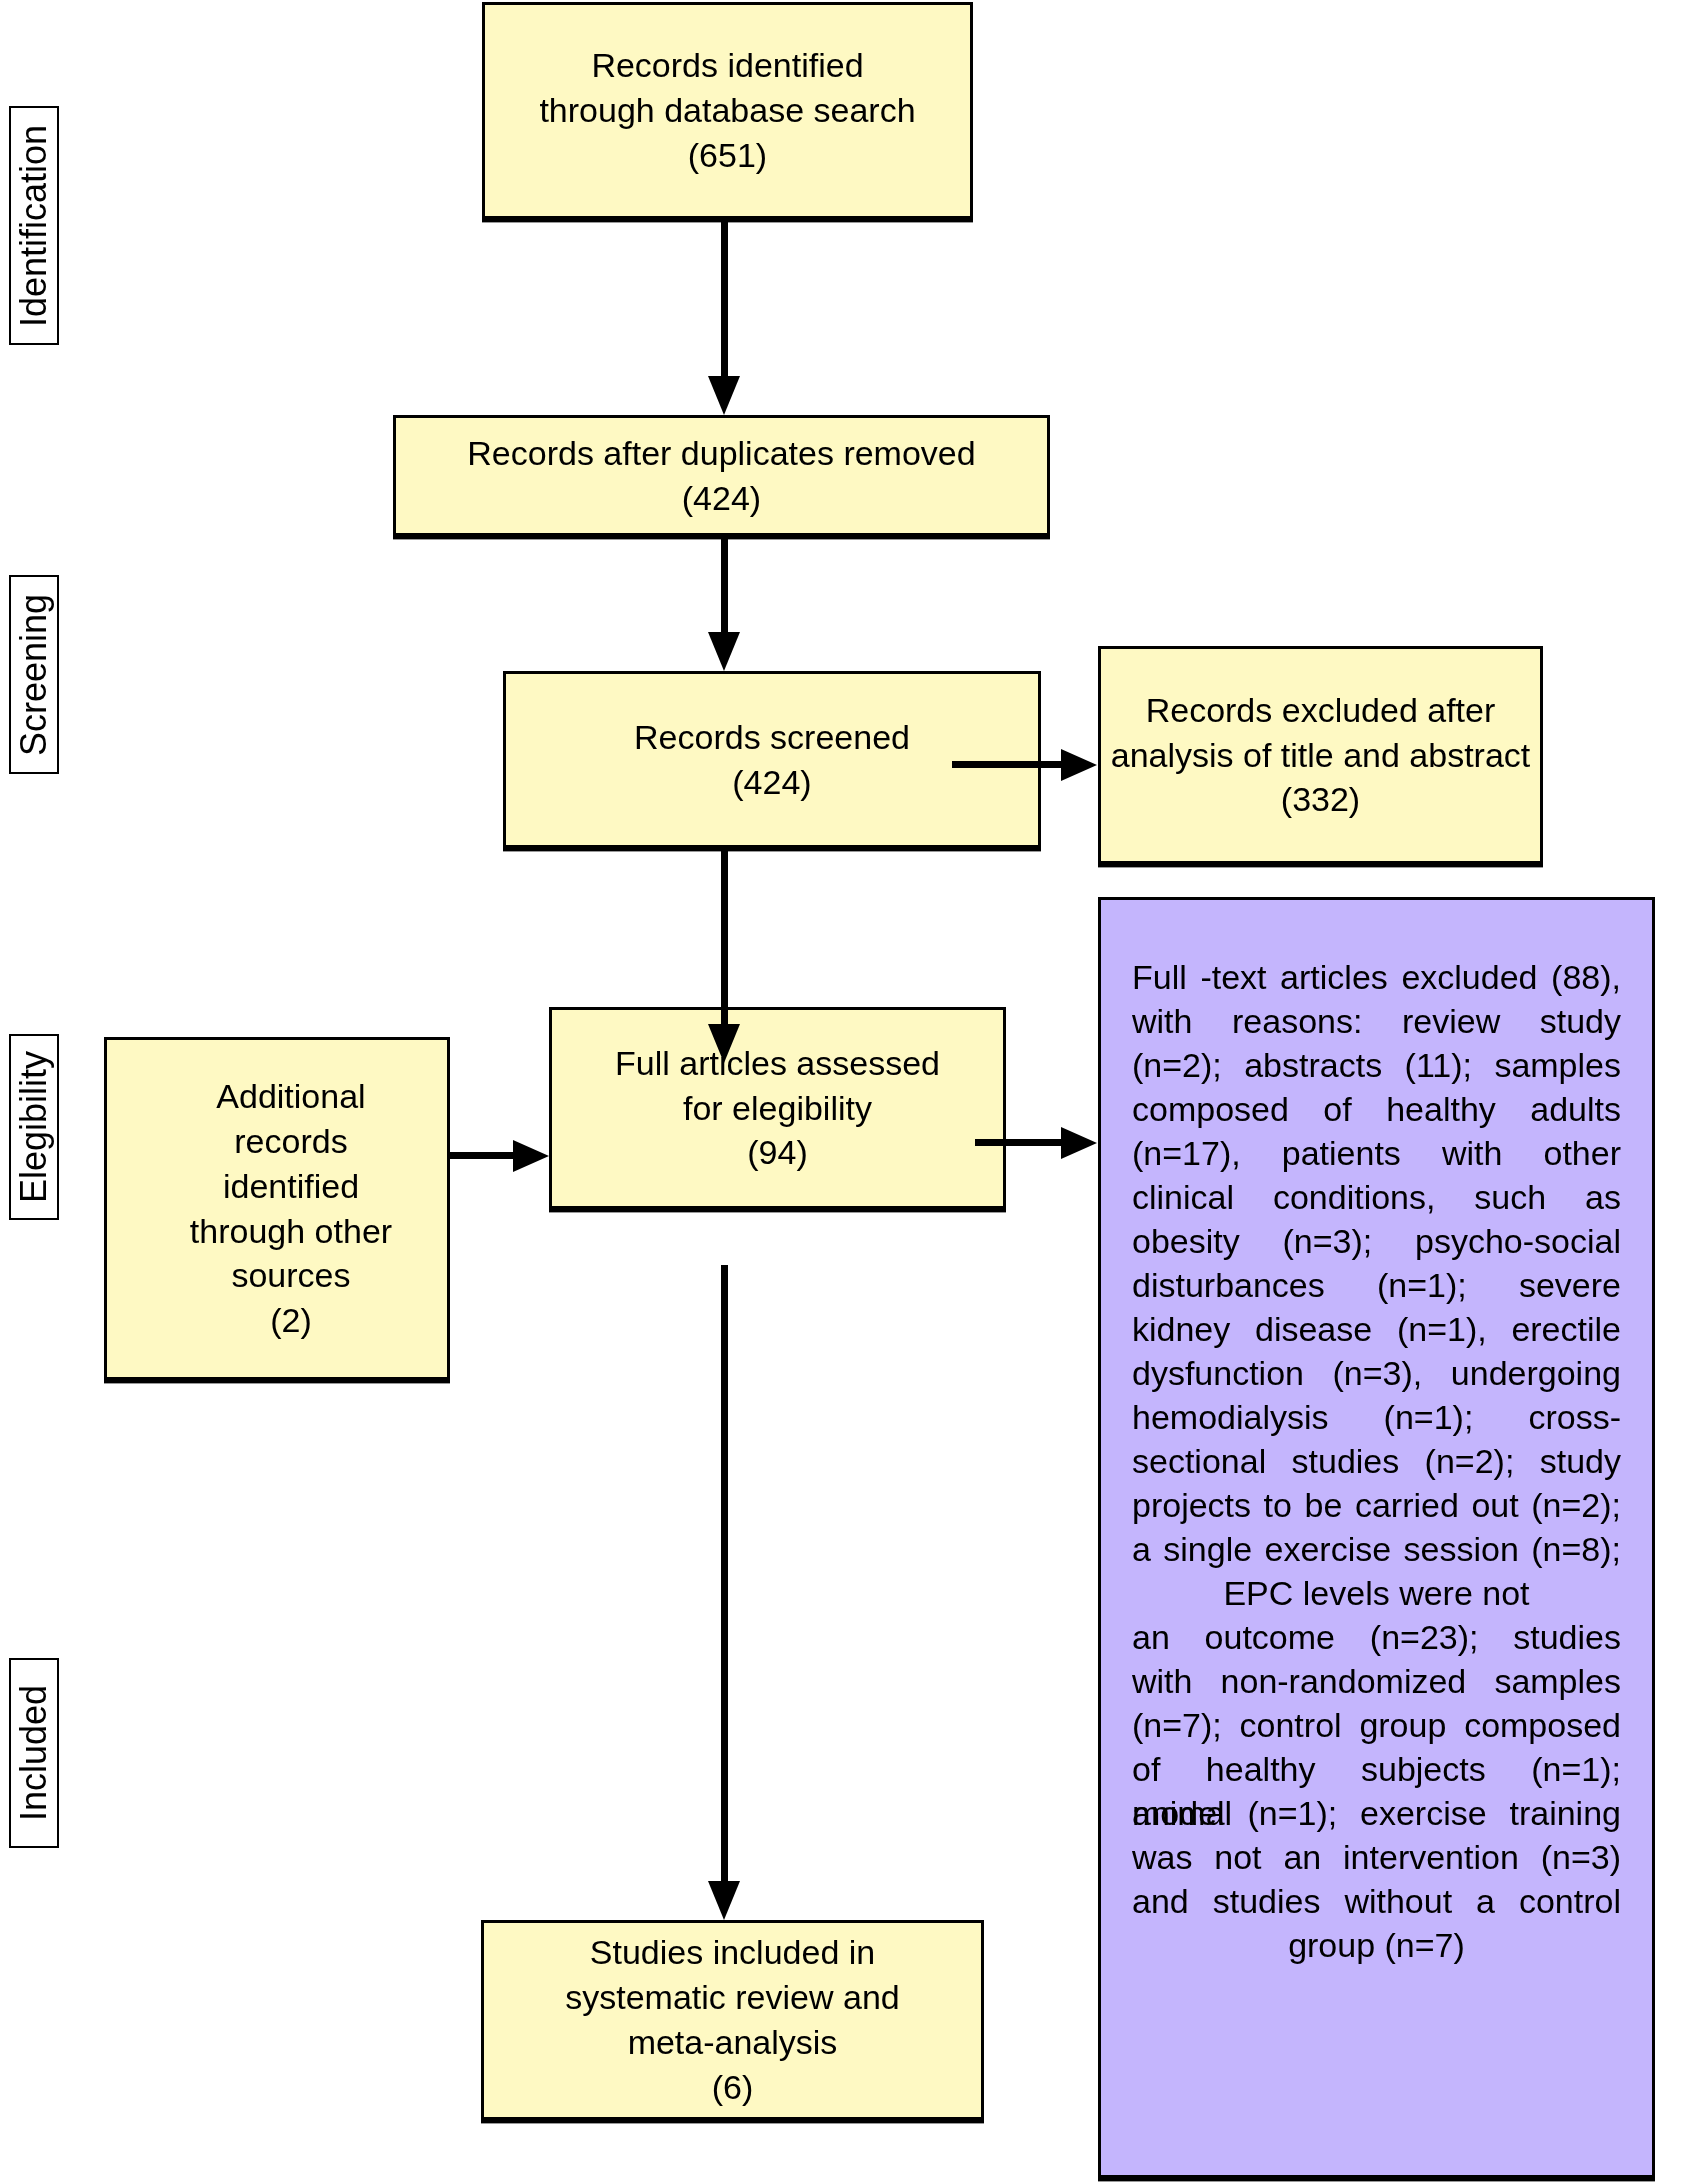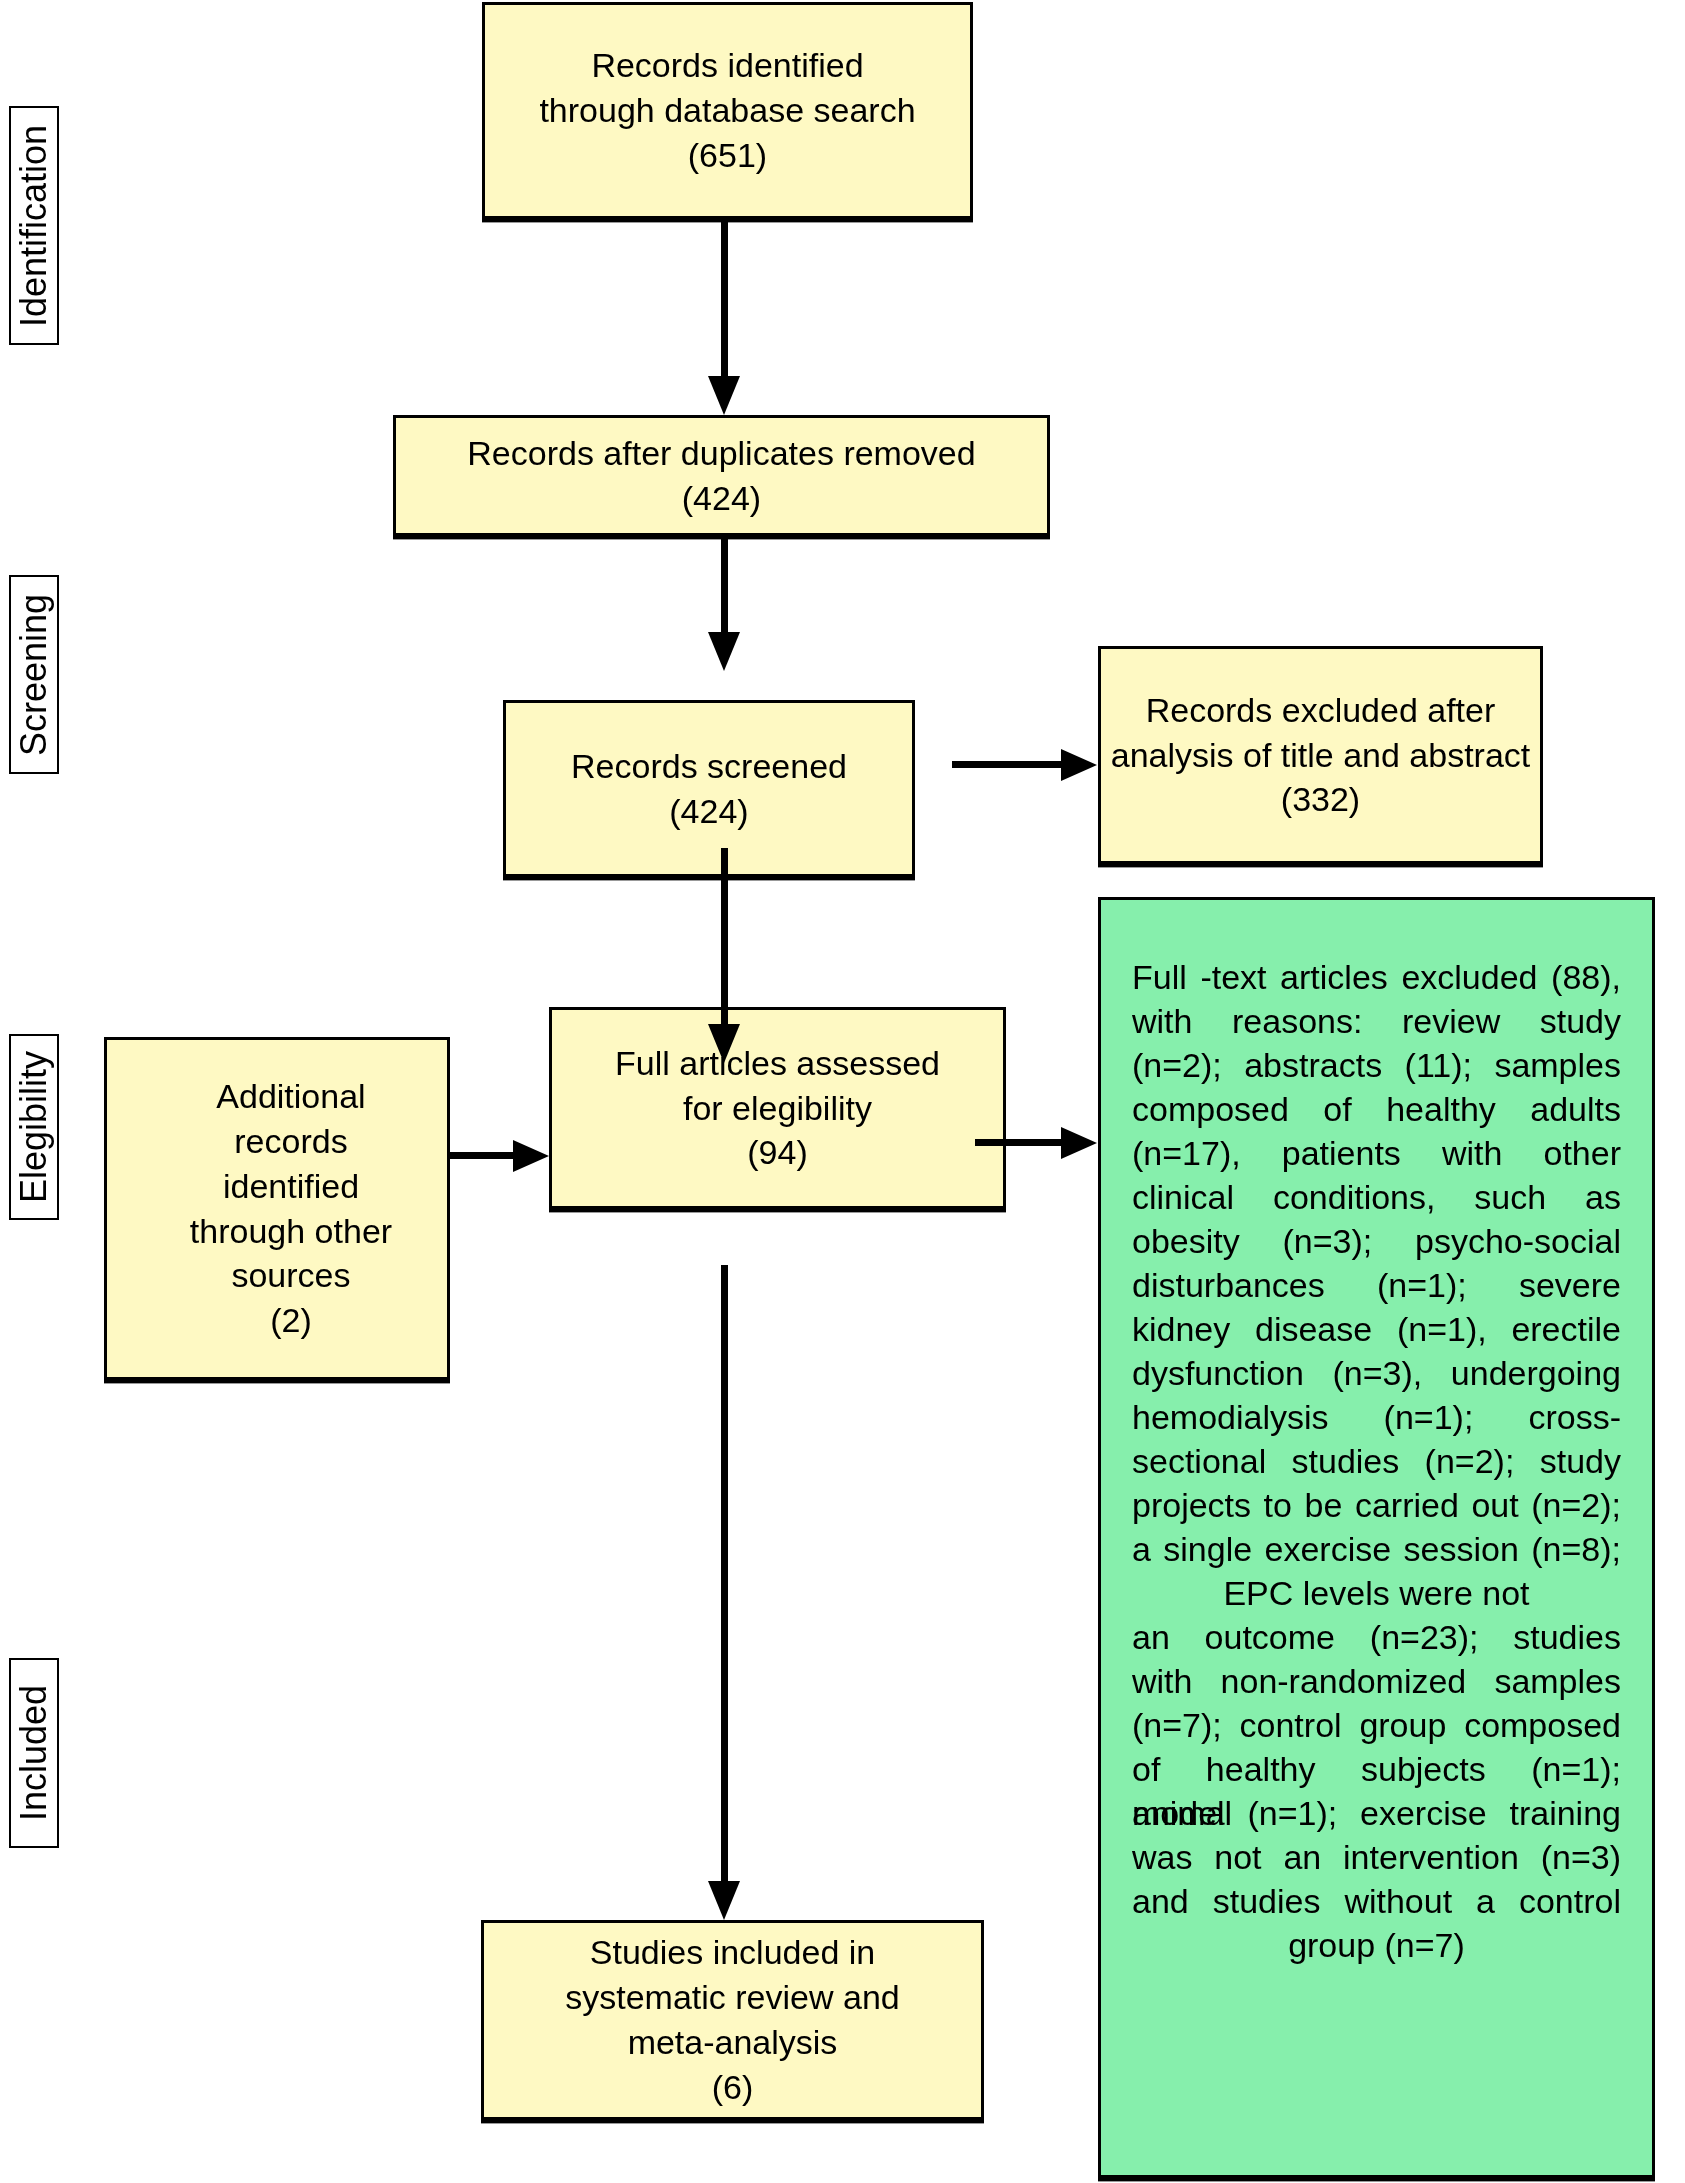--- a/index.html
+++ b/index.html
@@ -37,21 +37,21 @@
   }
   .label-box span {
     transform: rotate(-90deg);
     white-space: nowrap;
     font-size: 36px;
   }
   .bigbox {
     position: absolute;
     box-sizing: border-box;
     border: 3.4px solid #000;
-    background: #86efac;
+    background: #c4b5fd;
     box-shadow: 0 3.4px 0 #000;
     padding: 55px 31px 0 31px;
     font-size: 34px;
   }
   .jline {
     line-height: 44px;
     height: 44px;
     text-align: justify;
     text-align-last: justify;
   }
@@ -97,21 +97,21 @@
     <div>Records identified
 through database search
 (651)</div>
   </div>
 
   <div class="box" style="left:393px; top:415px; width:657px; height:121px;">
     <div>Records after duplicates removed
 (424)</div>
   </div>
 
-  <div class="box" style="left:503px; top:671px; width:412px; height:177px;margin-top:29px;">
+  <div class="box" style="left:503px; top:671px; width:538px; height:177px;">
     <div>Records screened
 (424)</div>
   </div>
 
   <div class="box" style="left:1098px; top:646px; width:445px; height:218px;">
     <div>Records excluded after
 analysis of title and abstract
 (332)</div>
   </div>
 

